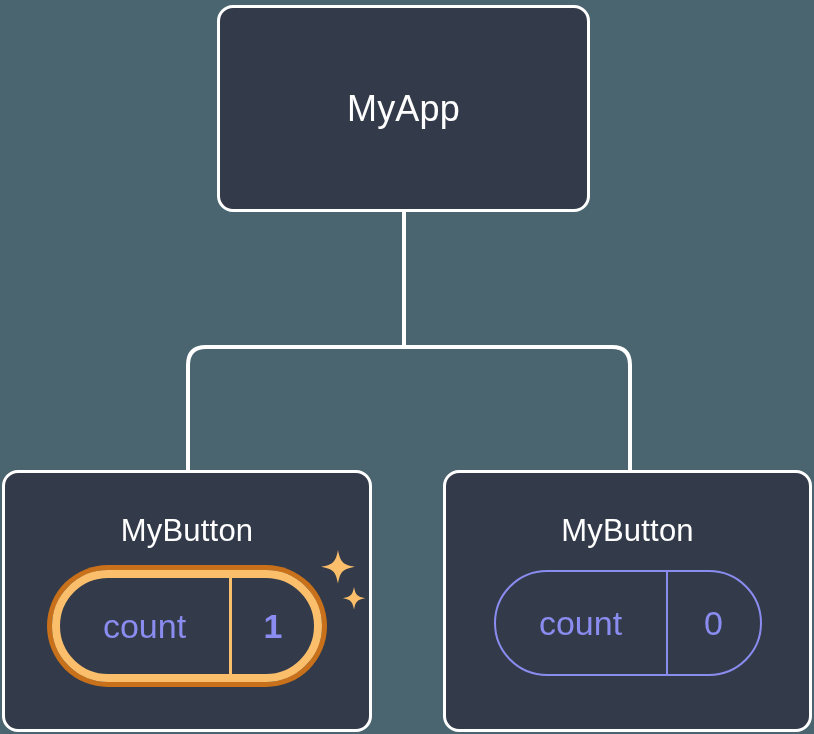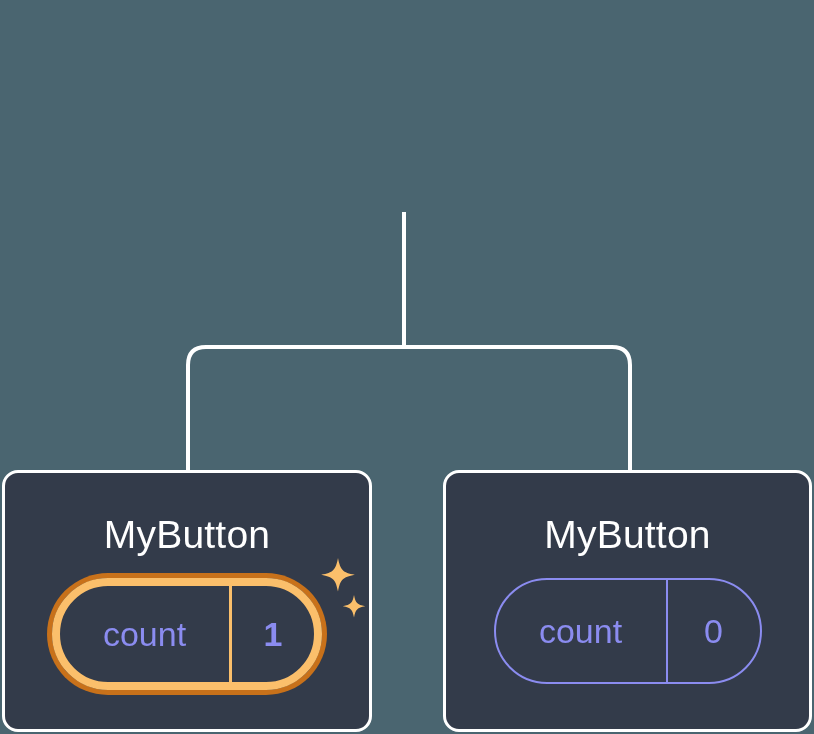--- a/index.html
+++ b/index.html
@@ -69,21 +69,21 @@
 
   .node-title {
     color: #ffffff;
     font-weight: 400;
     letter-spacing: 0.2px;
     line-height: 1;
     white-space: nowrap;
   }
   .node-root .node-title { font-size: 36px; }
   .node-child-left .node-title,
-  .node-child-right .node-title { font-size: 39px; }
+  .node-child-right .node-title { font-size: 31px; }
 
   
   .pill-wrap {
     position: relative;
     margin-top: 24px;
     display: flex;
     align-items: flex-end;
     justify-content: center;
   }
 
@@ -161,20 +161,23 @@
 
 <div id="canvas">
 
   <svg id="connectors" viewBox="0 0 814 734" width="814" height="734" aria-hidden="true">
 
     <path d="M 404 212 L 404 347" fill="none" stroke="#ffffff" stroke-width="4" stroke-linecap="butt"></path>
 
     <path d="M 188 470 L 188 365 Q 188 347 206 347 L 612 347 Q 630 347 630 365 L 630 470" fill="none" stroke="#ffffff" stroke-width="4" stroke-linecap="butt" stroke-linejoin="round"></path>
   </svg>
 
+  <div class="node node-root">
+    <div class="node-title">MyApp</div>
+  </div>
 
   <div class="node node-child-left">
     <div class="node-title">MyButton</div>
 
     <div class="pill-wrap">
       <div class="pill pill-hl">
         <div class="pill-cell pill-key">count</div>
         <div class="pill-cell pill-val">1</div>
       </div>
 

